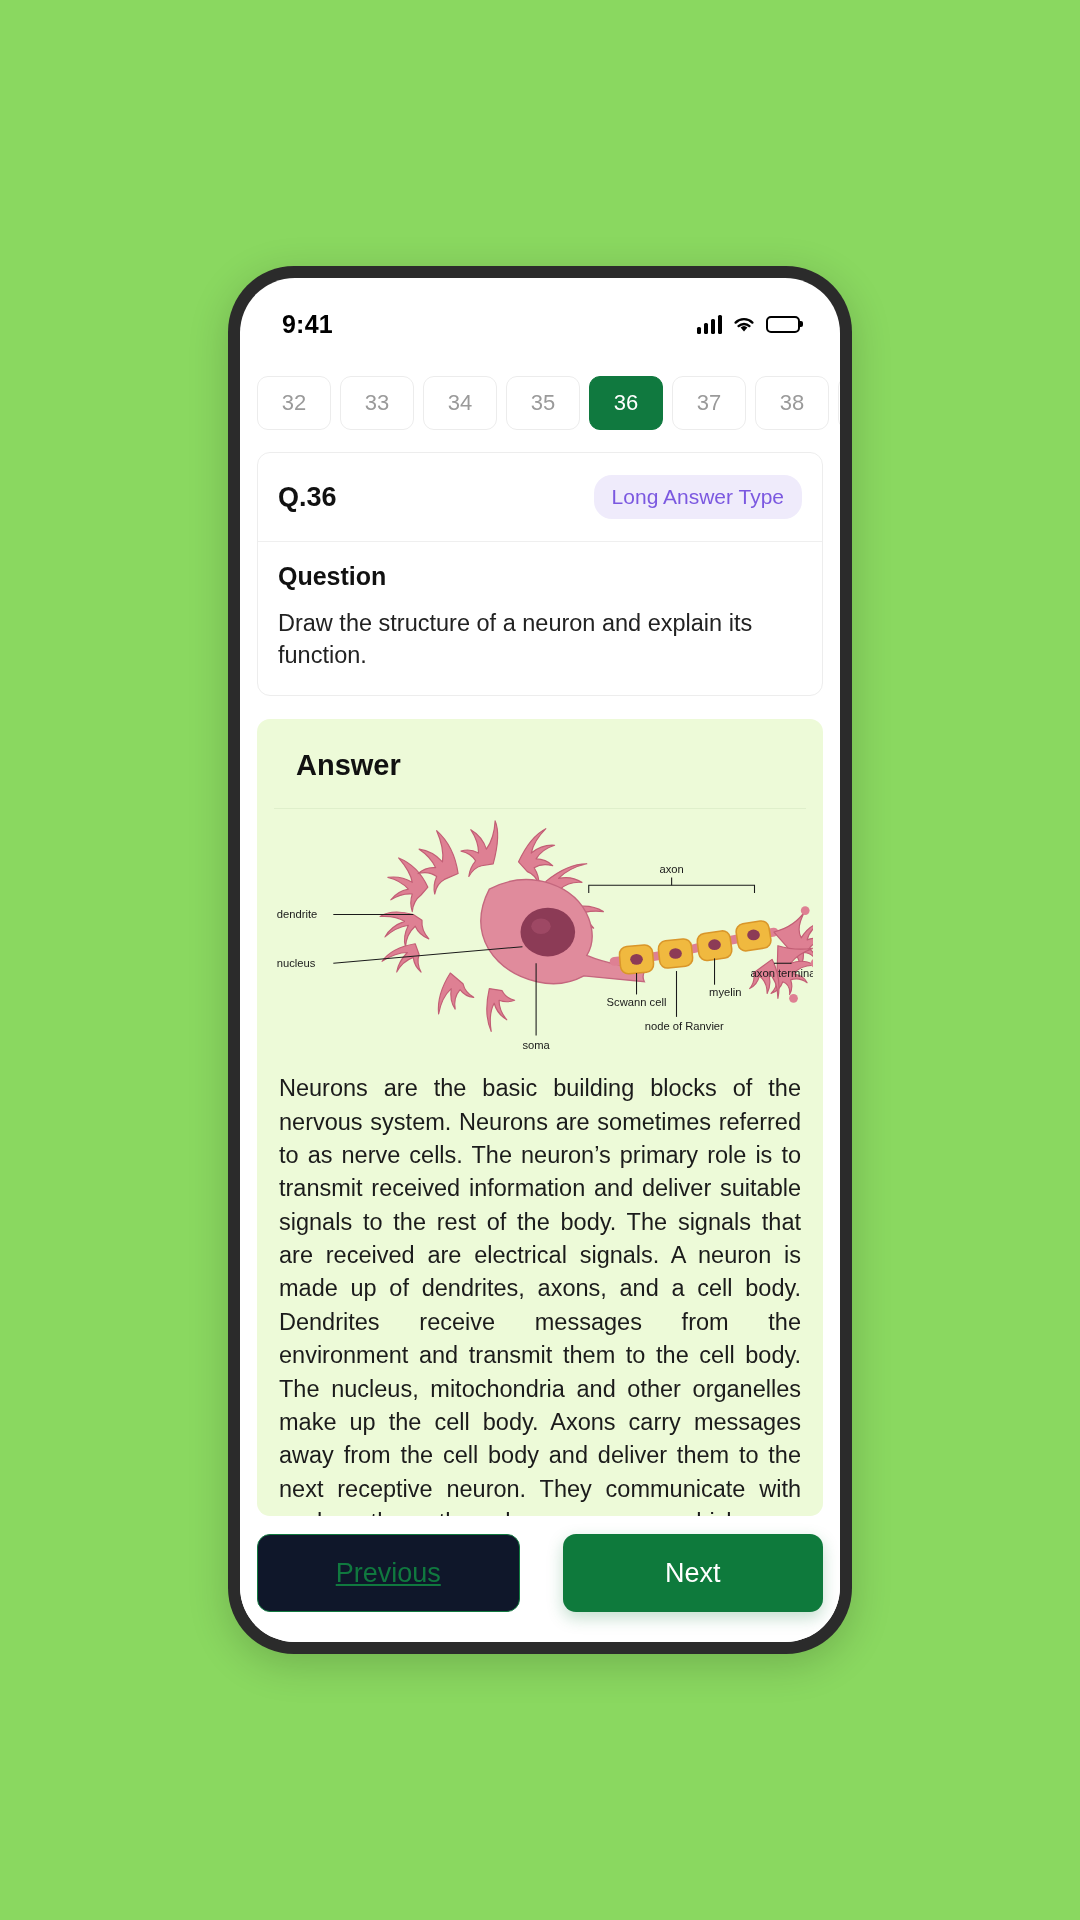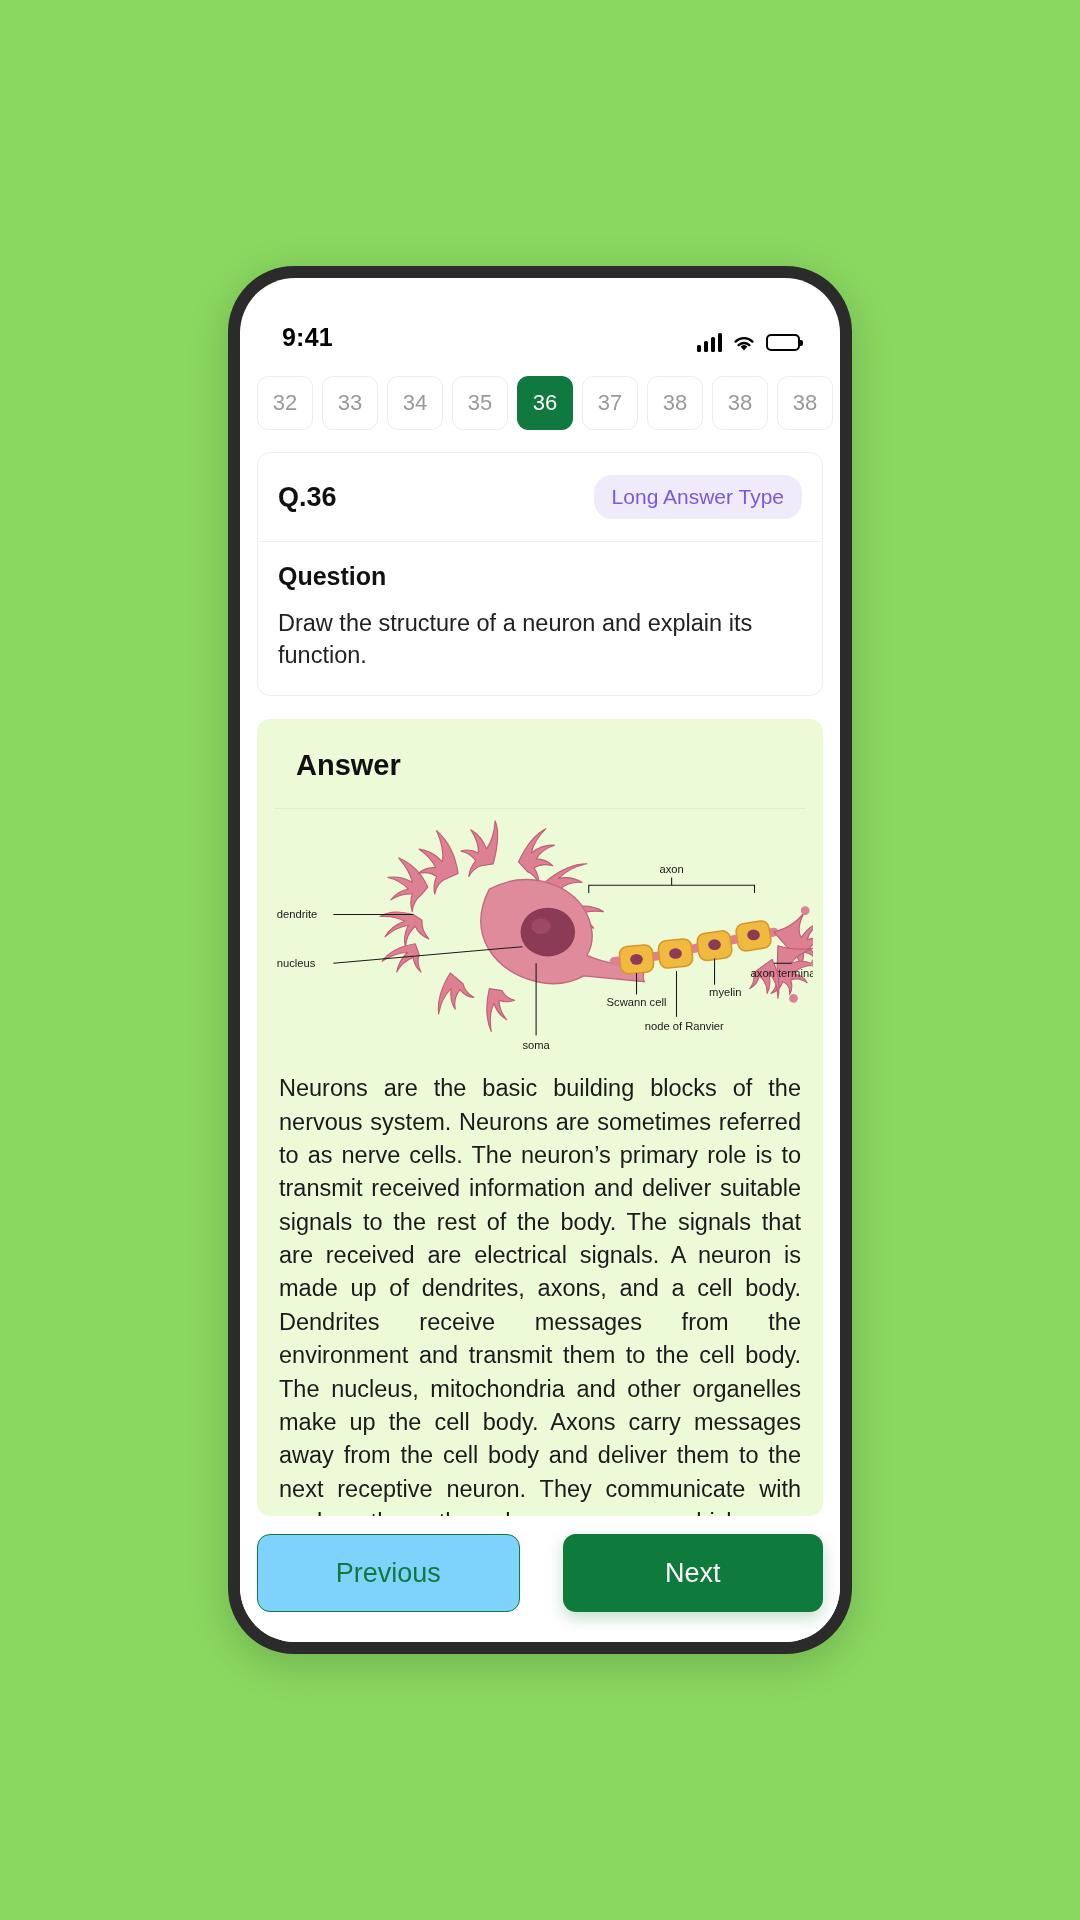--- a/index.html
+++ b/index.html
@@ -28,21 +28,21 @@
     background: #FFFFFF;
     border-radius: 55px;
     overflow: hidden;
     display: flex; flex-direction: column;
   }
 
   
   .status-bar {
     height: 74px;
     flex: 0 0 74px;
-    display: flex; align-items: flex-end; justify-content: space-between;
+    display: flex; align-items: center; justify-content: space-between;
     padding: 18px 40px 0 42px;
   }
   .status-time {
     font-size: 25px; font-weight: 700; color: #000;
     letter-spacing: .2px;
   }
   .status-icons { display: flex; align-items: center; gap: 10px; }
   .sig { display: flex; align-items: flex-end; gap: 2.5px; height: 19px; }
   .sig i { display: block; width: 4.5px; background: #000; border-radius: 1.5px; }
   .sig i:nth-child(1){height:7px}
@@ -62,21 +62,21 @@
 
   
   .pager {
     flex: 0 0 auto;
     display: flex; gap: 9px;
     padding: 24px 17px 0 17px;
     overflow: hidden;
   }
   .pg {
     flex: 0 0 auto;
-    width: 56px; height: 54px;
+    width: 74px; height: 54px;
     border: 1.5px solid #ECECEC;
     border-radius: 11px;
     background: #fff;
     display: flex; align-items: center; justify-content: center;
     font-size: 22px; color: #9A9A9A;
   }
   .pg.active {
     background: #10793F; border-color: #10793F; color: #fff; font-weight: 500;
   }
 
@@ -150,21 +150,21 @@
     padding: 18px 17px 30px;
     background: #fff;
   }
   .btn {
     flex: 1 1 0; height: 78px;
     border-radius: 13px;
     display: flex; align-items: center; justify-content: center;
     font-size: 27px; cursor: pointer;
   }
   .btn-prev {
-    background: #7dd3fc; border: 1.8px solid #10793F; color: #10793F;
+    background: #0f172a; border: 1.8px solid #10793F; color: #10793F; text-decoration: underline;
   }
   .btn-next {
     background: #0E7A3C; color: #fff; border: none;
     box-shadow: 0 6px 16px rgba(14,122,60,.25);
     margin-left: 26px;
   }
 </style>
 </head>
 <body>
 

